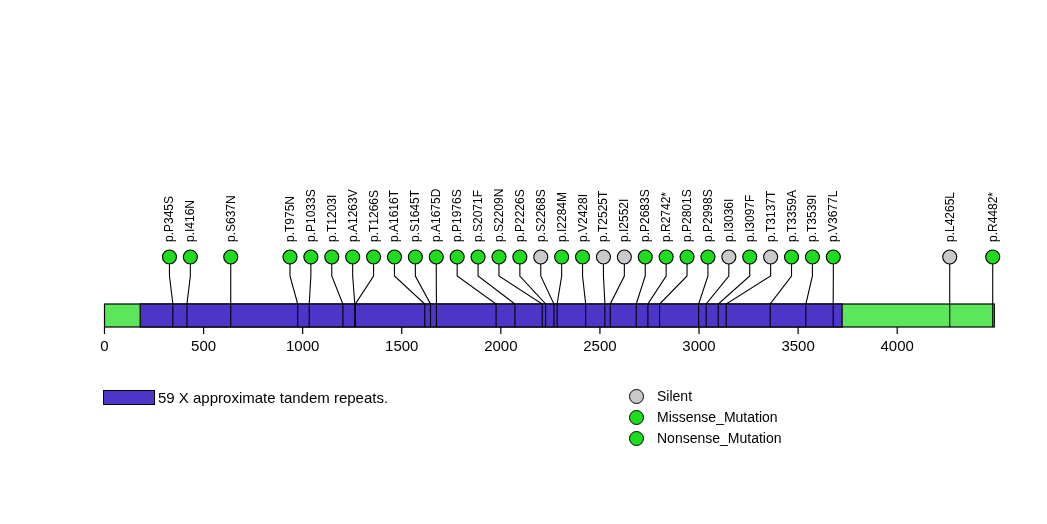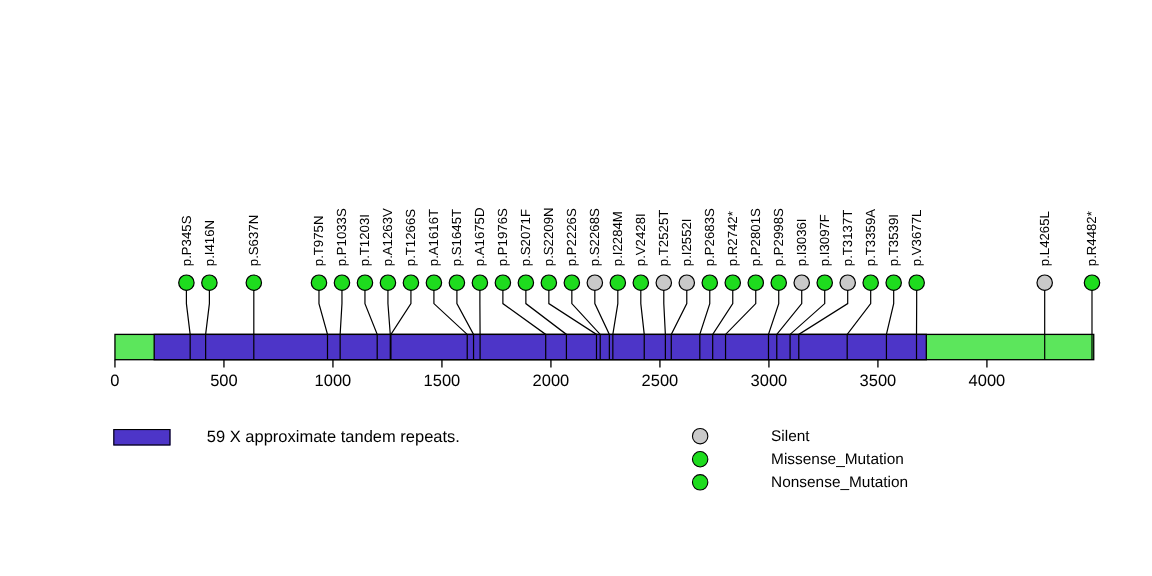--- a/index.html
+++ b/index.html
@@ -3,23 +3,23 @@
 <meta charset="utf-8">
 <style>
   html,body{margin:0;padding:0;background:#ffffff;}
   #frame{
     position:relative;width:1047px;height:524px;background:#ffffff;overflow:hidden;
     font-family:"Liberation Sans","DejaVu Sans",sans-serif;
   }
   #plot{position:absolute;left:0;top:0;}
   .domain-legend{position:absolute;left:103px;top:389px;display:flex;align-items:center;}
   .domain-swatch{width:50px;height:13px;border:1px solid #000;display:inline-block;}
-  .domain-label{margin-left:33px;font-size:15px;color:#000;white-space:nowrap;}
+  .domain-label{margin-left:3px;font-size:15px;color:#000;white-space:nowrap;}
   .type-legend{position:absolute;left:629px;top:388px;}
-  .type-row{display:flex;align-items:center;height:16px;margin-bottom:5px;gap:44px;}
+  .type-row{display:flex;align-items:center;height:16px;margin-bottom:5px;}
   .type-dot{width:13px;height:13px;border:1px solid #000;border-radius:50%;display:inline-block;}
   .type-label{margin-left:13px;font-size:14px;color:#000;white-space:nowrap;}
 </style>
 </head>
 <body>
 
 <div id="frame">
   <svg id="plot" width="1047" height="524">
       <rect x="104.5" y="304" width="889.8057500000001" height="23" fill="#5CE65C" stroke="#000" stroke-width="1.2"></rect>
       <rect x="140.1715" y="304" width="701.9358500000001" height="23" fill="#4D35C8" stroke="#000" stroke-width="1.2"></rect>

